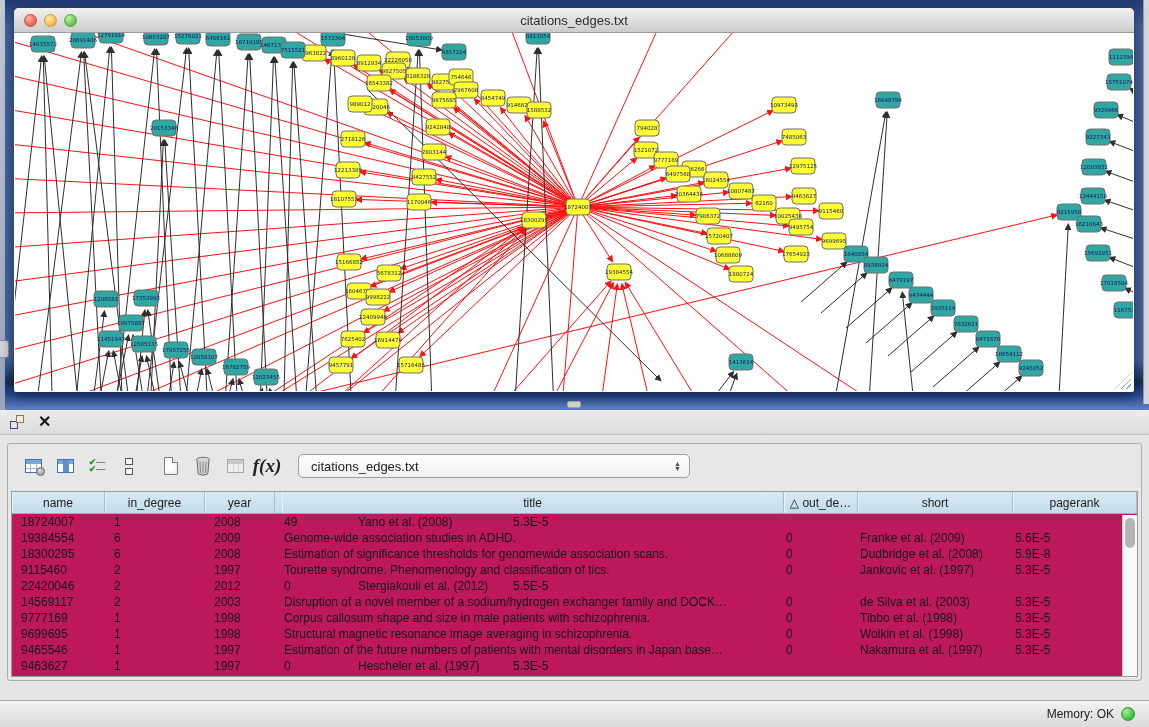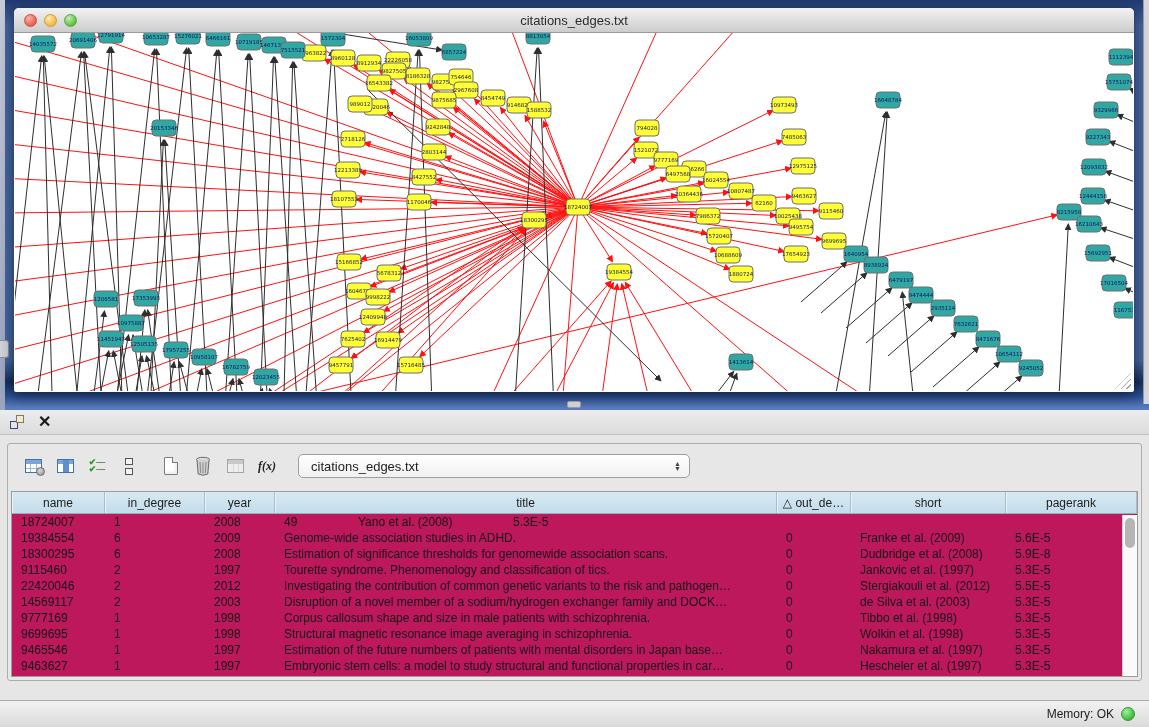--- a/index.html
+++ b/index.html
@@ -54,21 +54,21 @@
       linear-gradient(#c9c9c9,#c9c9c9) 0 0/100% 4px no-repeat,
       linear-gradient(90deg,transparent 5px,#d8d8d8 5px,#d8d8d8 6px,transparent 6px,transparent 10px,#d8d8d8 10px,#d8d8d8 11px,transparent 11px) #eee; }
   .gear-dot { position:absolute; right:-4px; bottom:-4px; width:9px; height:9px; border-radius:50%;
       background:radial-gradient(circle at 40% 35%,#ddd,#8a8a8a); border:1px solid #6d6d6d; }
   .check-ic { font-size:9px; line-height:7px; color:#1f9c1f; font-weight:bold; letter-spacing:0; }
   .check-ic .ln { color:#777; }
   .rows-ic { display:flex; flex-direction:column; gap:3px; }
   .rows-ic span { width:8px; height:7px; border:1px solid #555; background:#f4f4f4; display:block; }
   .doc-ic { width:14px; height:18px; background:#fff; border:1px solid #7b7b7b; border-radius:1px; position:relative; box-shadow:inset -2px -2px 3px rgba(0,0,0,.08); }
   .doc-ic:before { content:""; position:absolute; right:-1px; top:-1px; width:5px; height:5px; background:#e6e6e6; border-left:1px solid #7b7b7b; border-bottom:1px solid #7b7b7b; }
-  .fx-ic { font-family:"Liberation Serif",serif; font-style:italic; font-weight:bold; font-size:12px; color:#222; }
+  .fx-ic { font-family:"Liberation Serif",serif; font-style:italic; font-weight:bold; font-size:19px; color:#222; }
   .combo { margin-left:12px; width:392px; height:24px; border:1px solid #9f9f9f; border-radius:5px;
       background:linear-gradient(180deg,#ffffff,#f1f1f1); display:flex; align-items:center; padding:0 8px 0 12px; font-size:13px; color:#222; }
   .combo .cv { flex:1; }
   .combo .arrows { display:flex; flex-direction:column; font-size:7px; line-height:5px; color:#444; }
 
   .tablewrap { position:absolute; left:3px; top:47px; right:3px; bottom:3px; background:#be185d; border:1px solid #9b9b9b; overflow:hidden; }
   .thead { display:flex; height:22px; background:linear-gradient(180deg,#d7eaf4,#c3dcea); border-bottom:1px solid #9badb9; }
   .th { font-size:12px; color:#1d1d1d; display:flex; align-items:center; justify-content:center;
       border-right:1px solid #a8bcc9; box-shadow:inset 1px 0 0 #e8f4fb; overflow:hidden; white-space:nowrap; }
   .tbody .tr { display:flex; height:16px; }
@@ -540,21 +540,21 @@
           <span class="cv">citations_edges.txt</span>
           <span class="arrows">▲<br>▼</span>
         </div>
       </div>
 
       <div class="tablewrap">
         <div class="thead" id="thead">
             <div class="th" style="width: 93px;">name</div>
             <div class="th" style="width: 100px;">in_degree</div>
             <div class="th" style="width: 70px;">year</div>
-            <div class="th" style="width: 502px;">title</div>
+            <div class="th" style="width: 502px; margin-left: 7px;">title</div>
             <div class="th" style="width: 74px;">△ out_de…</div>
             <div class="th" style="width: 155px;">short</div>
             <div class="th" style="flex: 1 1 0%;">pagerank</div>
           </div>
         <div class="tbody" id="tbody">
             <div class="tr">
               <div class="td" style="width: 93px;">18724007</div>
               <div class="td" style="width: 100px;">1</div>
               <div class="td" style="width: 70px;">2008</div>
               <div class="td" style="width: 74px;">49</div>
@@ -585,21 +585,20 @@
               <div class="td" style="width: 70px;">1997</div>
               <div class="td" style="width: 502px;">Tourette syndrome. Phenomenology and classification of tics.</div>
               <div class="td" style="width: 74px;">0</div>
               <div class="td" style="width: 155px;">Jankovic et al. (1997)</div>
               <div class="td" style="flex: 1 1 0%;">5.3E-5</div>
             </div>
             <div class="tr">
               <div class="td" style="width: 93px;">22420046</div>
               <div class="td" style="width: 100px;">2</div>
               <div class="td" style="width: 70px;">2012</div>
-              <div class="td" style="width: 502px;">Investigating the contribution of common genetic variants to the risk and pathogen…</div>
               <div class="td" style="width: 74px;">0</div>
               <div class="td" style="width: 155px;">Stergiakouli et al. (2012)</div>
               <div class="td" style="flex: 1 1 0%;">5.5E-5</div>
             </div>
             <div class="tr">
               <div class="td" style="width: 93px;">14569117</div>
               <div class="td" style="width: 100px;">2</div>
               <div class="td" style="width: 70px;">2003</div>
               <div class="td" style="width: 502px;">Disruption of a novel member of a sodium/hydrogen exchanger family and DOCK…</div>
               <div class="td" style="width: 74px;">0</div>
@@ -630,21 +629,20 @@
               <div class="td" style="width: 70px;">1997</div>
               <div class="td" style="width: 502px;">Estimation of the future numbers of patients with mental disorders in Japan base…</div>
               <div class="td" style="width: 74px;">0</div>
               <div class="td" style="width: 155px;">Nakamura et al. (1997)</div>
               <div class="td" style="flex: 1 1 0%;">5.3E-5</div>
             </div>
             <div class="tr">
               <div class="td" style="width: 93px;">9463627</div>
               <div class="td" style="width: 100px;">1</div>
               <div class="td" style="width: 70px;">1997</div>
-              <div class="td" style="width: 502px;">Embryonic stem cells: a model to study structural and functional properties in car…</div>
               <div class="td" style="width: 74px;">0</div>
               <div class="td" style="width: 155px;">Hescheler et al. (1997)</div>
               <div class="td" style="flex: 1 1 0%;">5.3E-5</div>
             </div>
           </div>
         <div class="vscroll">
             <div class="vthumb"></div>
           </div>
       </div>
     </div>

